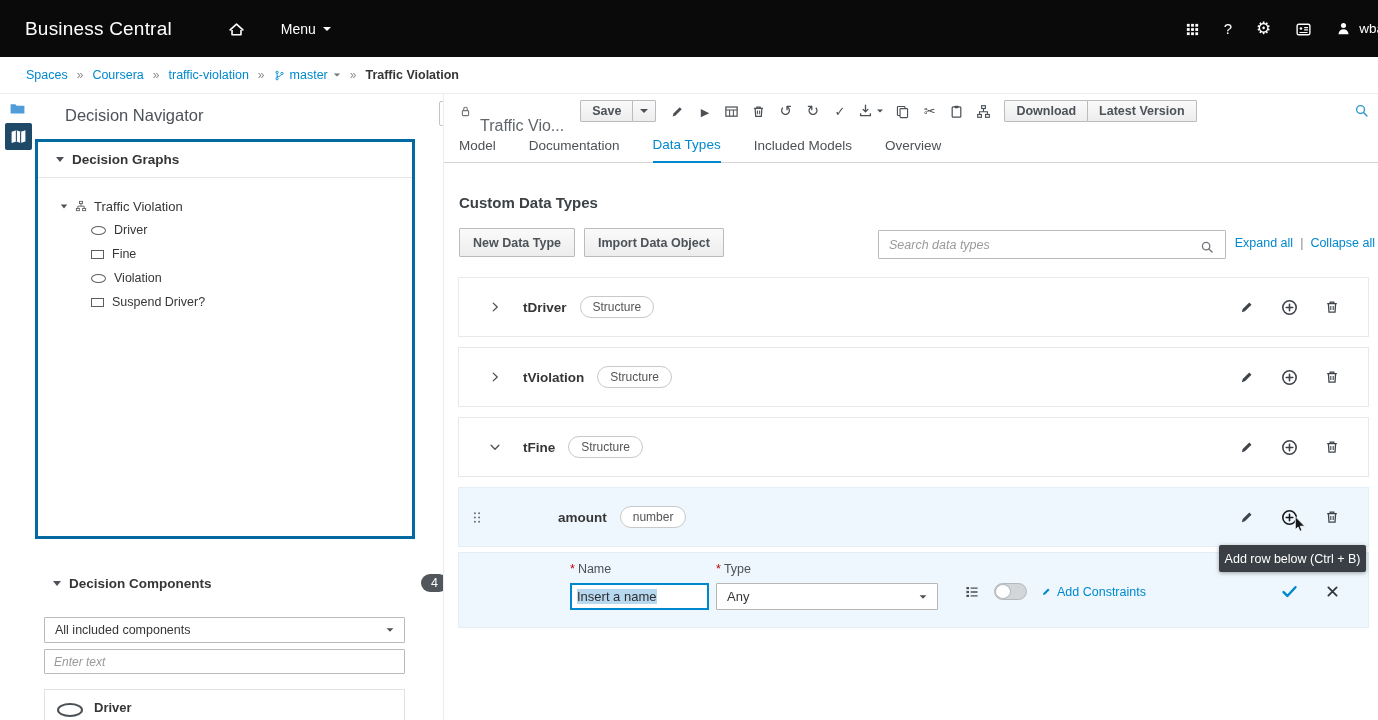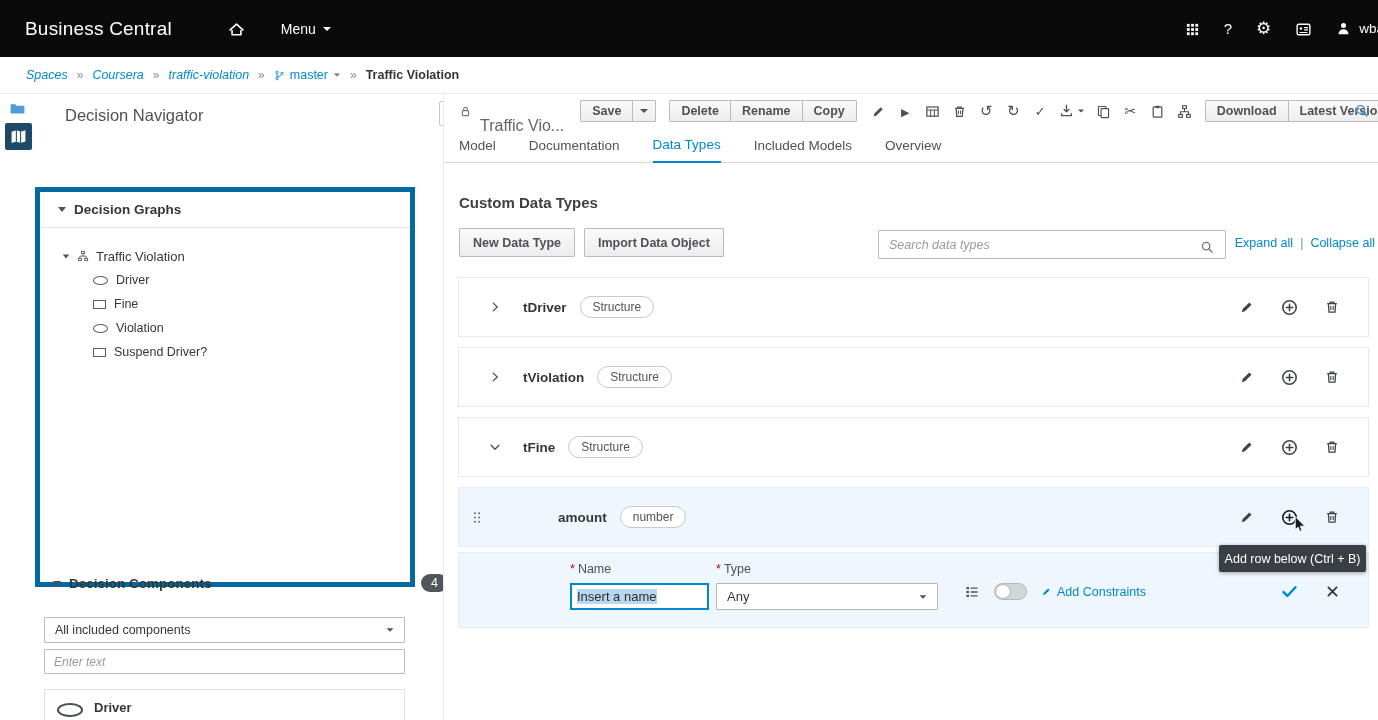--- a/index.html
+++ b/index.html
@@ -20,21 +20,21 @@
   .cdown { width:0; height:0; border-left:4px solid transparent; border-right:4px solid transparent;
            border-top:4.5px solid currentColor; display:inline-block; }
   .top-icons { margin-left:auto; margin-right:-6px; display:flex; align-items:center; gap:24px; }
   .top-icons .glyph { font-size:15px; }
   .user-group { display:flex; align-items:center; gap:8px; font-size:13.5px; white-space:nowrap; }
 
   
   .breadcrumb { position:absolute; top:57px; left:0; right:0; height:37px; background:#fff;
                 display:flex; align-items:center; gap:9px; padding-left:26px; font-size:12.5px;
                 border-bottom:1px solid #ededed; }
-  .bc-link { color:#0088ce; cursor:pointer;font-style:italic; }
+  .bc-link { color:#0088ce; cursor:pointer; }
   .bc-sep { color:#8b8d8f; font-size:12px; }
   .bc-branch { display:flex; align-items:center; gap:5px; color:#0088ce; }
   .bc-branch .cdown { border-top-color:#72767b; transform:scale(.8); }
   .bc-current { color:#363636; font-weight:600; }
 
   
   .workspace { position:absolute; top:94px; left:0; right:0; bottom:0; }
 
   
   .toolstrip { position:absolute; left:0; top:0; width:37px; bottom:0; }
@@ -42,21 +42,21 @@
   .strip-map { position:absolute; left:5px; top:29px; width:27px; height:27px; background:#1e4a67;
                border-radius:2px; display:flex; align-items:center; justify-content:center; }
 
   
   .sidebar { position:absolute; left:37px; top:4px; width:420px; bottom:0; }
   .nav-title { position:absolute; left:28px; top:8px; font-size:16.5px; color:#4d5258; }
   .collapse-btn { position:absolute; right:-7px; top:3px; width:25px; height:25px; background:#fff;
                   border:1px solid #c5c5c5; border-radius:2px; display:flex; align-items:center;
                   justify-content:center; color:#4d5258; cursor:pointer; }
   .graphs-card { position:absolute; left:-2px; top:41px; width:380px; height:400px;
-                 border:5px solid #0369a1; background:#fff;margin-top:48px; }
+                 border:3px solid #0369a1; background:#fff; }
   .section-head { height:36px; display:flex; align-items:center; gap:8px; padding-left:18px;
                   border-bottom:1px solid #e6e6e6; }
   .sec-caret { width:0; height:0; border-left:4.5px solid transparent; border-right:4.5px solid transparent;
                border-top:5.5px solid #4d5258; }
   .sec-title { font-size:13.5px; font-weight:600; color:#363636; }
   .tree { padding:16px 0 0 22px; }
   .tree-root { display:flex; align-items:center; gap:7px; height:24px; font-size:13px; color:#363636; }
   .tree-children { margin-left:31px; }
   .tree-item { display:flex; align-items:center; gap:8px; height:24px; font-size:12.5px; color:#363636; cursor:pointer; }
   .shape-oval { width:15px; height:9px; border:1.5px solid #5a6062; border-radius:50%; flex:0 0 auto; }
@@ -413,25 +413,20 @@
           </svg></span>
       <span class="asset-title">Traffic Vio...</span>
 
       <span class="btn-join ml16">
         <button class="pfbtn">Save</button>
         <button class="pfbtn caret-btn">
             <span class="cdown"></span>
           </button>
       </span>
 
-      <span class="btn-join ml13">
-        <button class="pfbtn">Delete</button>
-        <button class="pfbtn">Rename</button>
-        <button class="pfbtn">Copy</button>
-      </span>
 
       <span class="iconbar">
         <span class="tbi"><svg class="ic" width="15" height="15" viewBox="0 0 16 16">
               <use href="#i-pencil"></use>
             </svg></span>
         <span class="tbi"><span class="glyph" style="font-size:11px">▶</span></span>
         <span class="tbi"><svg class="ic" width="15" height="15" viewBox="0 0 16 16">
               <use href="#i-grid"></use>
             </svg></span>
         <span class="tbi"><svg class="ic" width="15" height="15" viewBox="0 0 16 16">

